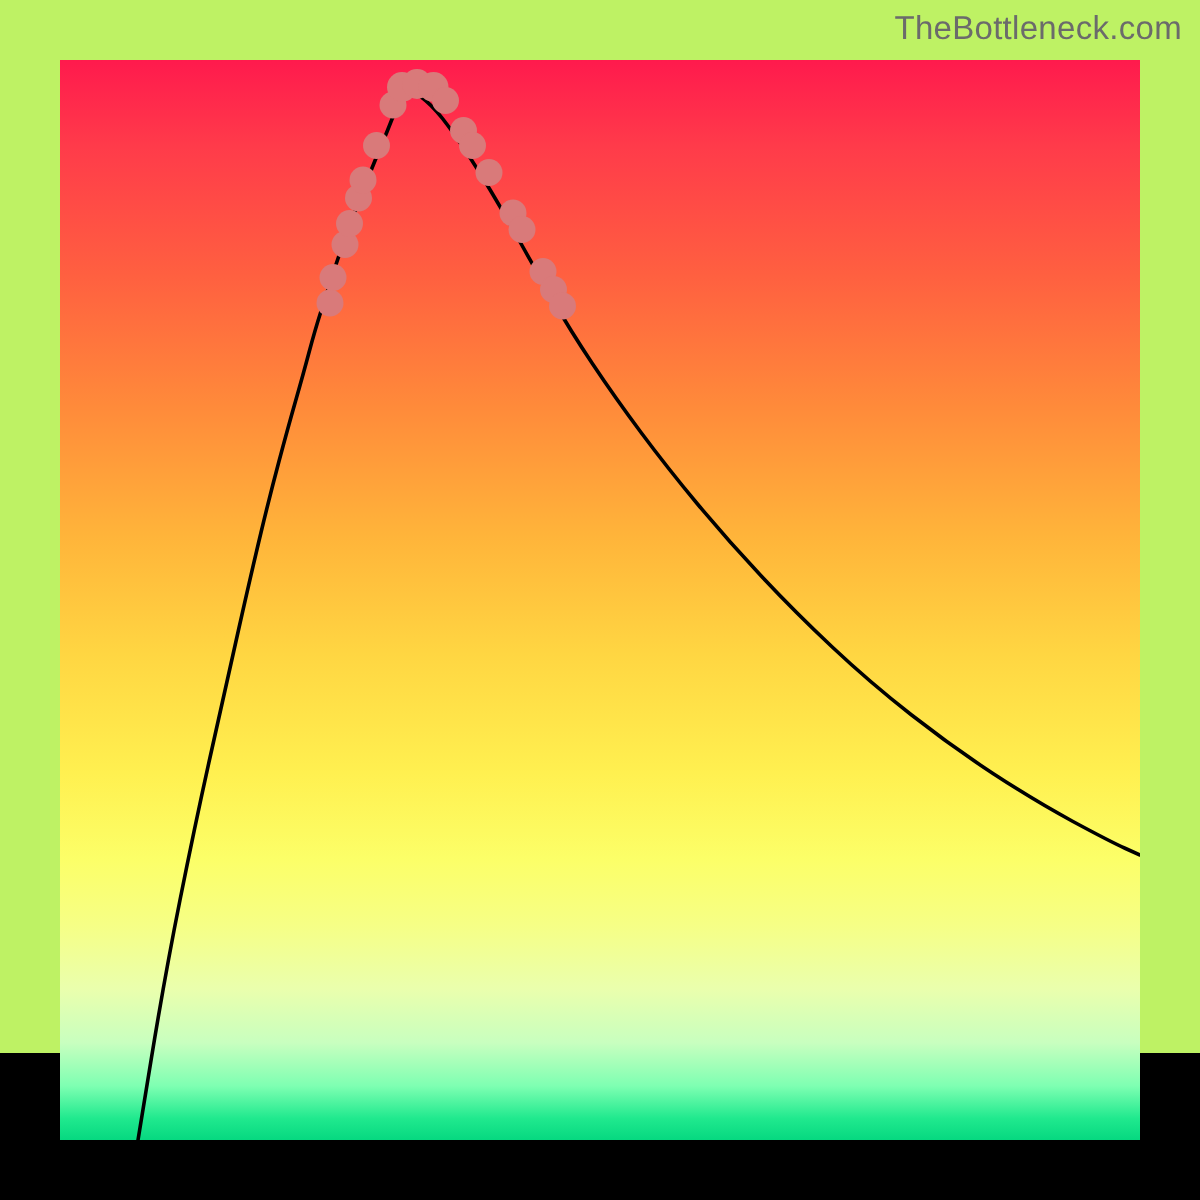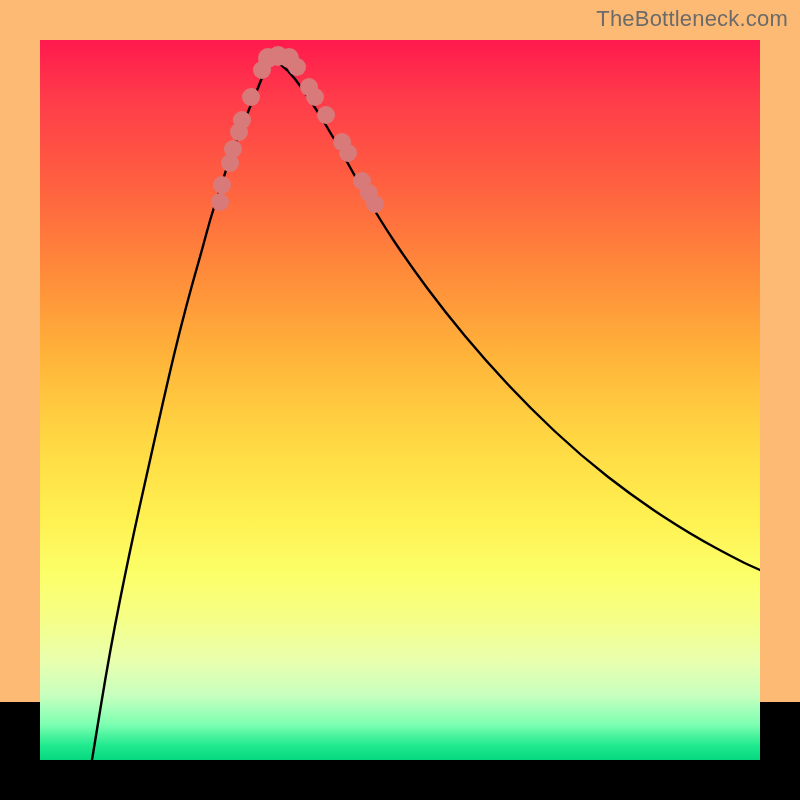--- a/index.html
+++ b/index.html
@@ -8,21 +8,21 @@
     width: 800px;
     height: 800px;
     overflow: hidden;
     background: #000;
     font-family: Arial, Helvetica, sans-serif;
   }
   .frame {
     position: relative;
     width: 800px;
     height: 702px;
-    background: #fdba74;
+    background: #bef264;
   }
   .plot-area {
     position: absolute;
     left: 40px;
     top: 40px;
     width: 720px;
     height: 720px;
     overflow: hidden;
   }
   .bg-gradient {

